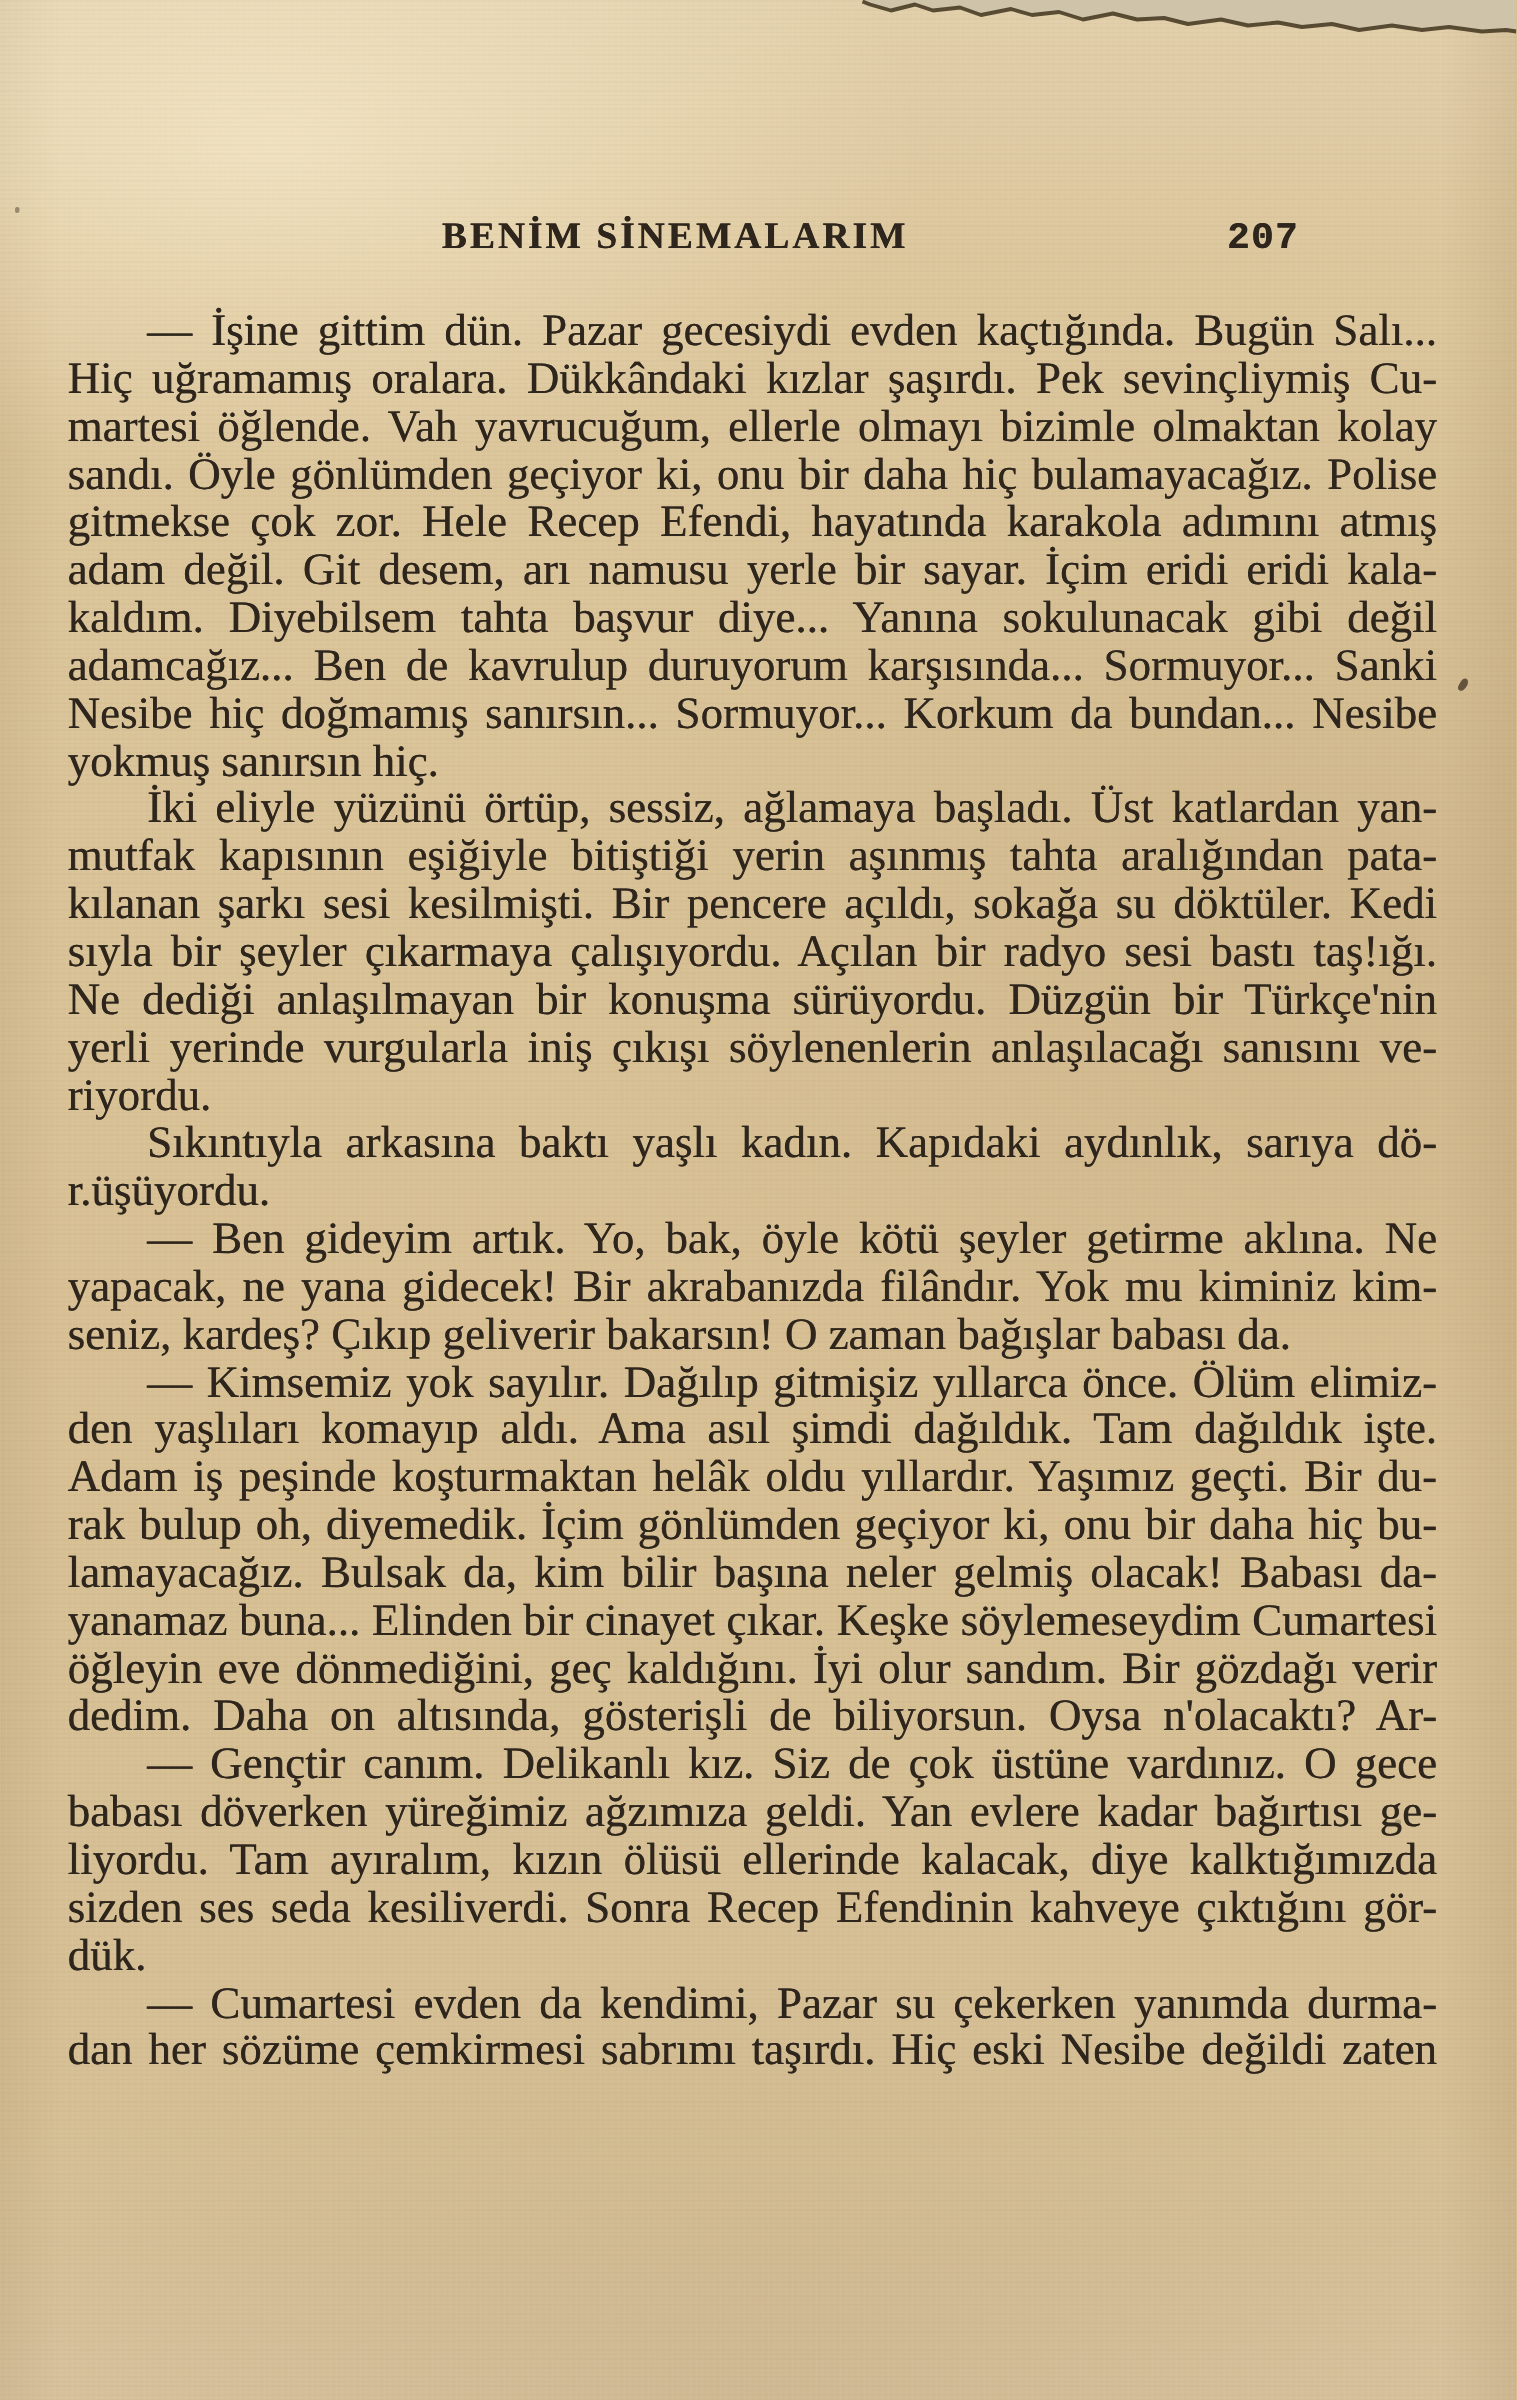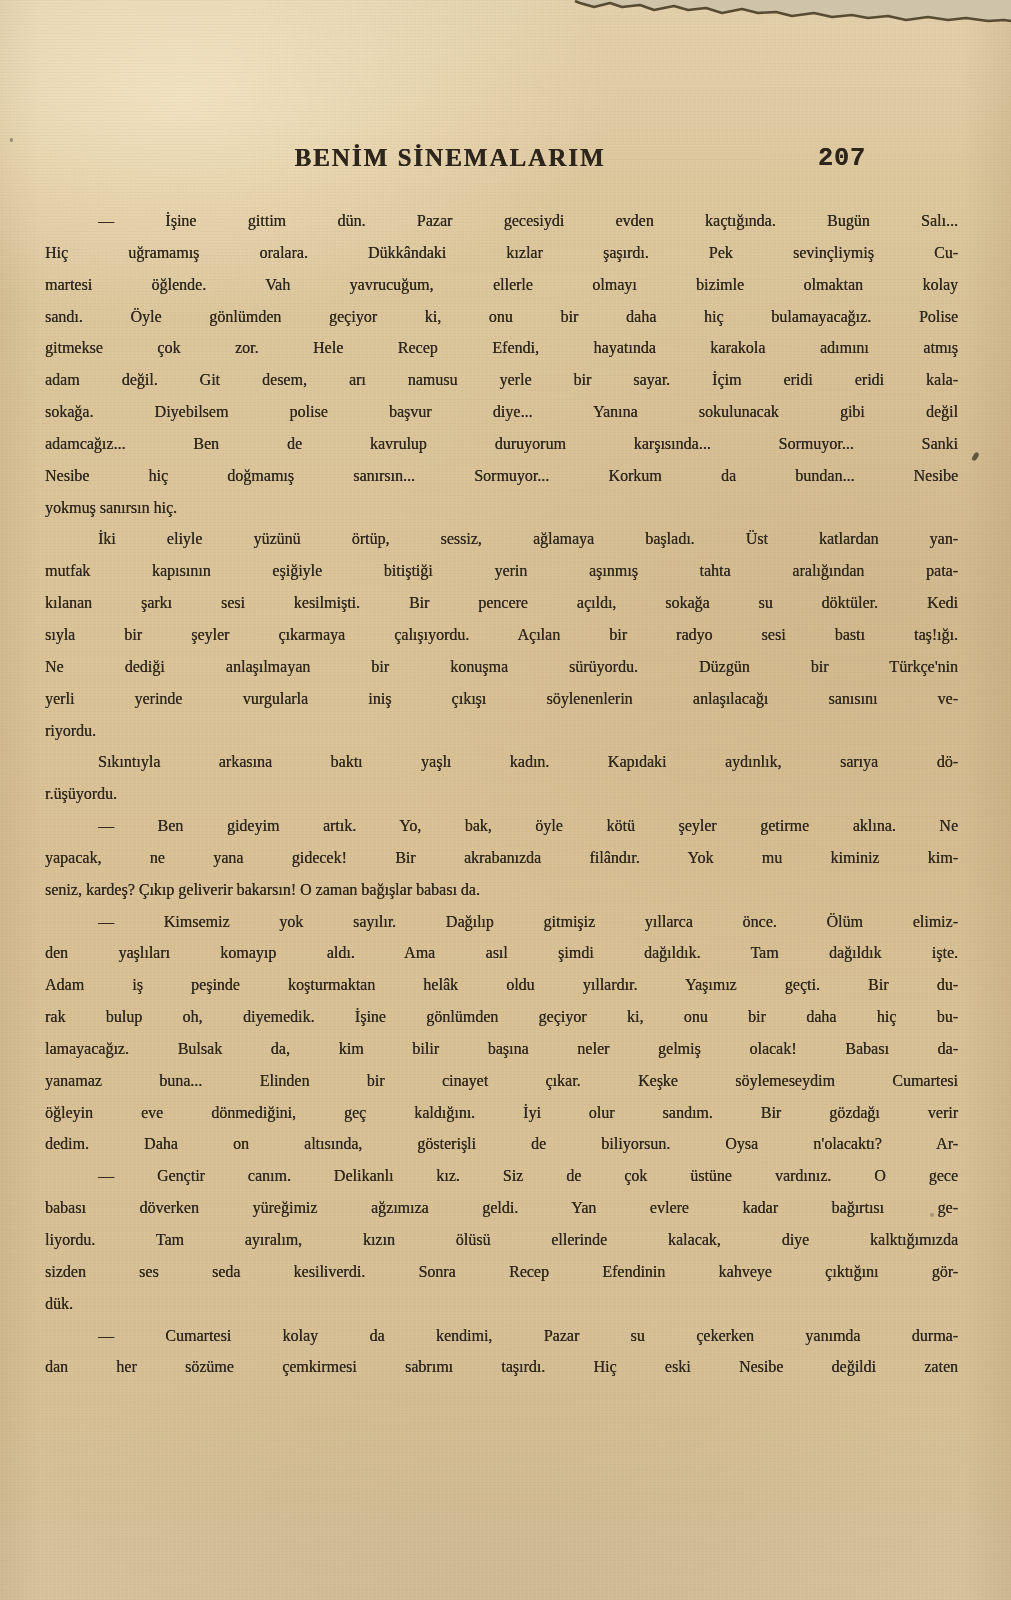--- a/index.html
+++ b/index.html
@@ -33,21 +33,21 @@
     color: #2e261c; white-space: nowrap;
     text-shadow: 0.3px 0 0 #2e261c;
   }
   .page-number {
     position: absolute; top: 144px; left: 818px;
     font-size: 25px; font-weight: 700; letter-spacing: 1px;
     color: #2e261c; text-shadow: 0.3px 0 0 #2e261c; font-family: Liberation Mono, monospace;
   }
   .text-block {
     position: absolute; left: 45px; top: 205px; width: 913px;
-    font-size: 16px; line-height: 31.85px; color: #2e261c;
+    font-size: 30px; line-height: 31.85px; color: #2e261c;
     text-shadow: 0.25px 0 0 rgba(46,38,28,0.85);
   }
   .par { margin: 0; }
   .line {
     text-align: justify;
     text-align-last: justify;
     white-space: normal;
   }
   .line.first { text-indent: 53px; }
   .line.last { text-align-last: left; }
@@ -77,21 +77,21 @@
   <div class="page-number">207</div>
 
   <div class="text-block">
       <div class="par">
         <div class="line first">— İşine gittim dün. Pazar gecesiydi evden kaçtığında. Bugün Salı...</div>
         <div class="line">Hiç uğramamış oralara. Dükkândaki kızlar şaşırdı. Pek sevinçliymiş Cu-</div>
         <div class="line">martesi öğlende. Vah yavrucuğum, ellerle olmayı bizimle olmaktan kolay</div>
         <div class="line">sandı. Öyle gönlümden geçiyor ki, onu bir daha hiç bulamayacağız. Polise</div>
         <div class="line">gitmekse çok zor. Hele Recep Efendi, hayatında karakola adımını atmış</div>
         <div class="line">adam değil. Git desem, arı namusu yerle bir sayar. İçim eridi eridi kala-</div>
-        <div class="line">sokağa. Diyebilsem polise başvur diye... Yanına sokulunacak gibi değil</div>
+        <div class="line">kaldım. Diyebilsem tahta başvur diye... Yanına sokulunacak gibi değil</div>
         <div class="line">adamcağız... Ben de kavrulup duruyorum karşısında... Sormuyor... Sanki</div>
         <div class="line">Nesibe hiç doğmamış sanırsın... Sormuyor... Korkum da bundan... Nesibe</div>
         <div class="line last">yokmuş sanırsın hiç.</div>
       </div>
       <div class="par">
         <div class="line first">İki eliyle yüzünü örtüp, sessiz, ağlamaya başladı. Üst katlardan yan-</div>
         <div class="line">mutfak kapısının eşiğiyle bitiştiği yerin aşınmış tahta aralığından pata-</div>
         <div class="line">kılanan şarkı sesi kesilmişti. Bir pencere açıldı, sokağa su döktüler. Kedi</div>
         <div class="line">sıyla bir şeyler çıkarmaya çalışıyordu. Açılan bir radyo sesi bastı taş!ığı.</div>
         <div class="line">Ne dediği anlaşılmayan bir konuşma sürüyordu. Düzgün bir Türkçe'nin</div>
@@ -104,35 +104,35 @@
       </div>
       <div class="par">
         <div class="line first">— Ben gideyim artık. Yo, bak, öyle kötü şeyler getirme aklına. Ne</div>
         <div class="line">yapacak, ne yana gidecek! Bir akrabanızda filândır. Yok mu kiminiz kim-</div>
         <div class="line last">seniz, kardeş? Çıkıp geliverir bakarsın! O zaman bağışlar babası da.</div>
       </div>
       <div class="par">
         <div class="line first">— Kimsemiz yok sayılır. Dağılıp gitmişiz yıllarca önce. Ölüm elimiz-</div>
         <div class="line">den yaşlıları komayıp aldı. Ama asıl şimdi dağıldık. Tam dağıldık işte.</div>
         <div class="line">Adam iş peşinde koşturmaktan helâk oldu yıllardır. Yaşımız geçti. Bir du-</div>
-        <div class="line">rak bulup oh, diyemedik. İşine gönlümden geçiyor ki, onu bir daha hiç bu-</div>
+        <div class="line">rak bulup oh, diyemedik. İçim gönlümden geçiyor ki, onu bir daha hiç bu-</div>
         <div class="line">lamayacağız. Bulsak da, kim bilir başına neler gelmiş olacak! Babası da-</div>
         <div class="line">yanamaz buna... Elinden bir cinayet çıkar. Keşke söylemeseydim Cumartesi</div>
         <div class="line">öğleyin eve dönmediğini, geç kaldığını. İyi olur sandım. Bir gözdağı verir</div>
         <div class="line">dedim. Daha on altısında, gösterişli de biliyorsun. Oysa n'olacaktı? Ar-</div>
       </div>
       <div class="par">
         <div class="line first">— Gençtir canım. Delikanlı kız. Siz de çok üstüne vardınız. O gece</div>
         <div class="line">babası döverken yüreğimiz ağzımıza geldi. Yan evlere kadar bağırtısı ge-</div>
         <div class="line">liyordu. Tam ayıralım, kızın ölüsü ellerinde kalacak, diye kalktığımızda</div>
         <div class="line">sizden ses seda kesiliverdi. Sonra Recep Efendinin kahveye çıktığını gör-</div>
         <div class="line last">dük.</div>
       </div>
       <div class="par">
-        <div class="line first">— Cumartesi kolay da kendimi, Pazar su çekerken yanımda durma-</div>
+        <div class="line first">— Cumartesi evden da kendimi, Pazar su çekerken yanımda durma-</div>
         <div class="line">dan her sözüme çemkirmesi sabrımı taşırdı. Hiç eski Nesibe değildi zaten</div>
       </div>
     </div>
 
   <div class="ink-speck speck-a"></div>
   <div class="ink-speck speck-b"></div>
   <div class="ink-speck speck-c"></div>
 </div>
 
 </body></html>

